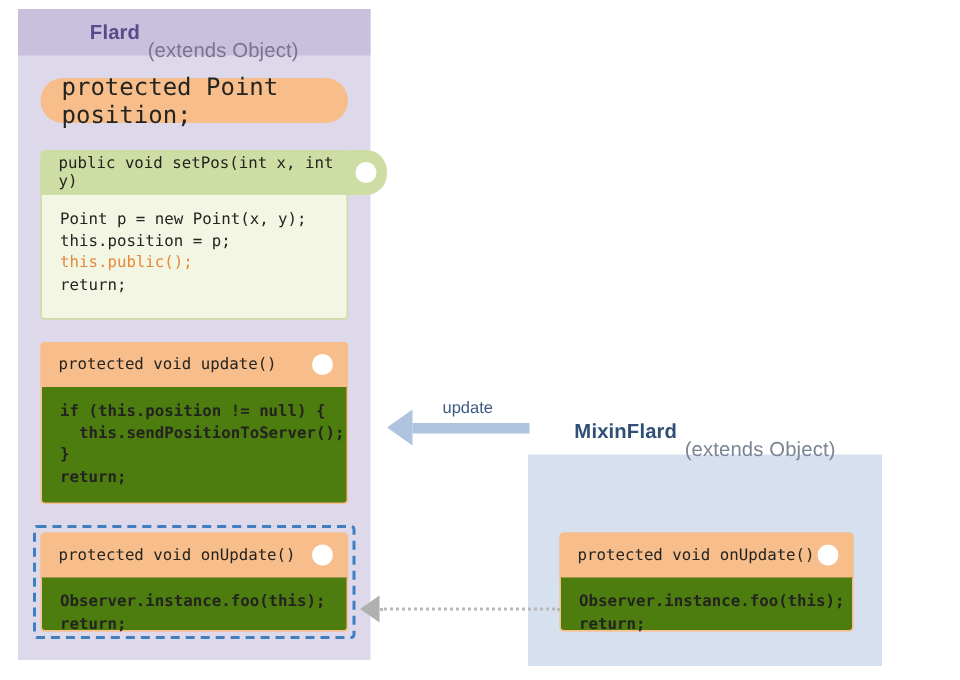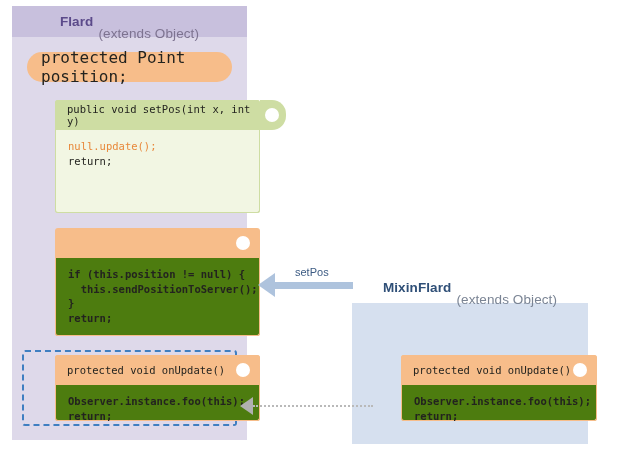--- a/index.html
+++ b/index.html
@@ -38,21 +38,21 @@
   
   .field{
     position:absolute;box-sizing:border-box;
     background:#f7bd8a;border-radius:15px;
     display:flex;align-items:center;
     padding-left:14px;
     font-family:"DejaVu Sans Mono", monospace;
     font-size:16px;color:#23231f;
   }
 
-  .method{position:absolute;box-sizing:border-box;margin-left:28px;}
+  .method{position:absolute;box-sizing:border-box;}
   .m-sig{
     position:absolute;left:0;top:0;width:100%;height:30px;
     box-sizing:border-box;display:flex;align-items:center;
     padding-left:12px;
     font-family:"DejaVu Sans Mono", monospace;
     font-size:10.5px;color:#23231f;
   }
   .m-body{
     position:absolute;left:0;top:30px;width:100%;bottom:0;
     box-sizing:border-box;
@@ -125,25 +125,28 @@
     </div>
     <div class="panel-body"></div>
   </div>
 
   <div class="field" style="left:27px;top:52px;width:205px;height:30px;">protected Point position;</div>
 
   <div class="method m-green" style="left:27px;top:100px;width:205px;height:113px;">
     <div class="sig-tab"></div>
     <div class="m-sig">public void setPos(int x, int y)</div>
     <div class="knob" style="right:-19px;"></div>
-    <div class="m-body"><span class="hl">null.update();</span><span>
+    <div class="m-body"><span>Point p = new Point(x, y);
+this.position = p;
+</span><span class="hl">this.public();</span><span>
 return;</span></div>
   </div>
 
   <div class="method m-orange" style="left:27px;top:228px;width:205px;height:108px;">
+    <div class="m-sig">protected void update()</div>
     <div class="knob" style="right:10px;"></div>
     <div class="m-body">if (this.position != null) {
   this.sendPositionToServer();
 }
 return;</div>
   </div>
 
   <div class="dashed-sel" style="left:22px;top:350px;width:215px;height:76px;"></div>
   <div class="method m-orange" style="left:27px;top:355px;width:205px;height:66px;">
     <div class="m-sig">protected void onUpdate()</div>
@@ -162,18 +165,18 @@
 
   <div class="method m-orange" style="left:373px;top:355px;width:196px;height:66px;">
     <div class="m-sig">protected void onUpdate()</div>
     <div class="knob" style="right:10px;"></div>
     <div class="m-body">Observer.instance.foo(this);
 return;</div>
   </div>
 
   <div class="arrow-line" style="left:275px;top:282px;width:78px;height:7px;"></div>
   <div class="arrow-head" style="left:258px;top:273px;"></div>
-  <div class="arrow-label" style="left:295px;top:266px;">setPos</div>
+  <div class="arrow-label" style="left:295px;top:266px;">update</div>
 
   <div class="dash-line" style="left:253px;top:405px;width:120px;"></div>
   <div class="dash-head" style="left:240px;top:397px;"></div>
 
 </div>
 
 </body></html>

